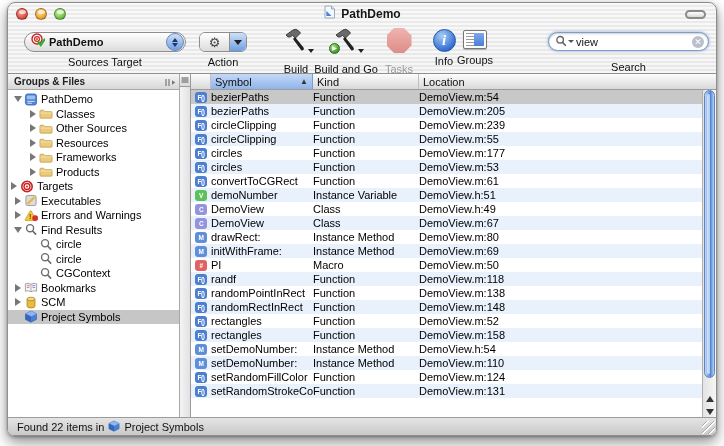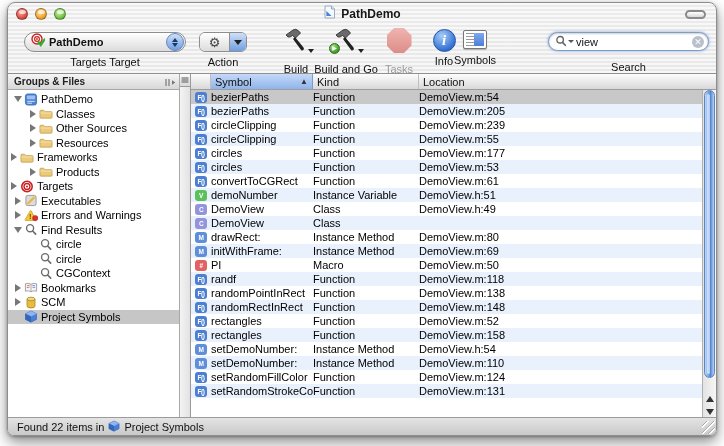--- a/index.html
+++ b/index.html
@@ -128,21 +128,21 @@
               <circle cx="6" cy="6" r="2.4" fill="none" stroke="#cc2020" stroke-width="1.2"></circle>
               <circle cx="6" cy="6" r="0.9" fill="#cc2020"></circle>
               <path d="M7.5 9 L9.8 12 L13.5 6.5" stroke="#2fae2f" stroke-width="2.2" fill="none" stroke-linecap="round"></path>
             </svg></span>
         <span class="popup-text">PathDemo</span>
         <span class="popup-stepper">
             <span class="st-up"></span>
             <span class="st-down"></span>
           </span>
       </div>
-      <span class="tb-label" style="margin-top:4px">Targets Target</span>
+      <span class="tb-label" style="margin-top:4px">Sources Target</span>
     </div>
 
     <div class="tb-group" style="left:191px; top:7px;">
       <div class="action-btn">
         <div class="action-gear">⚙</div>
         <div class="action-arrow">
             <span></span>
           </div>
       </div>
       <span class="tb-label" style="margin-top:4px">Action</span>
@@ -179,21 +179,21 @@
     <div class="tb-group" style="left:417px; top:4px; width:38px;">
       <div class="info-circle">i</div>
       <span class="tb-label" style="margin-top:3px">Info</span>
     </div>
 
     <div class="tb-group" style="left:448px; top:5px; width:38px;">
       <div class="editor-ic">
           <div class="bar"></div>
           <div class="pane"></div>
         </div>
-      <span class="tb-label" style="margin-top:5px">Symbols</span>
+      <span class="tb-label" style="margin-top:5px">Groups</span>
     </div>
 
     <div class="tb-group" style="left:540px; top:7px;">
       <div class="searchfield">
         <span><svg width="12" height="12" viewBox="0 0 14 14">
               <circle cx="6" cy="5.6" r="3.8" fill="none" stroke="#666" stroke-width="1.6"></circle>
               <path d="M8.8 8.6 L12 12" stroke="#666" stroke-width="1.9" stroke-linecap="round"></path>
             </svg></span>
         <span class="mag-caret"></span>
         <input type="text" value="view" style="">
@@ -248,21 +248,21 @@
           <div class="tree-row" style="padding-left: 19px;">
             <span class="disc closed"></span>
             <span class="tree-icon">
               <svg viewBox="0 0 15 12">
                 <path d="M1 3.5 Q1 2.5 2 2.5 L5 2.5 L6.5 4 L13 4 Q14 4 14 5 L14 10 Q14 11 13 11 L2 11 Q1 11 1 10 Z" fill="#ecca7c" stroke="#bf9a4a" stroke-width="0.8"></path>
                 <path d="M1.5 5.5 L13.5 5.5" stroke="#f6e3ae" stroke-width="1"></path>
               </svg>
             </span>
             <span>Resources</span>
           </div>
-          <div class="tree-row" style="">
+          <div class="tree-row" style="padding-left: 19px;">
             <span class="disc closed"></span>
             <span class="tree-icon">
               <svg viewBox="0 0 15 12">
                 <path d="M1 3.5 Q1 2.5 2 2.5 L5 2.5 L6.5 4 L13 4 Q14 4 14 5 L14 10 Q14 11 13 11 L2 11 Q1 11 1 10 Z" fill="#ecca7c" stroke="#bf9a4a" stroke-width="0.8"></path>
                 <path d="M1.5 5.5 L13.5 5.5" stroke="#f6e3ae" stroke-width="1"></path>
               </svg>
             </span>
             <span>Frameworks</span>
           </div>
           <div class="tree-row" style="padding-left: 19px;">
@@ -478,20 +478,21 @@
               <span class="cell-sym">DemoView</span>
               <span class="cell-kind">Class</span>
               <span class="cell-loc">DemoView.h:49</span>
             </div>
             <div class="trow blue">
               <span class="cell-icon">
                 <span class="badge" style="background: rgb(148, 148, 220);">C</span>
               </span>
               <span class="cell-sym">DemoView</span>
               <span class="cell-kind">Class</span>
+              <span class="cell-loc">DemoView.m:67</span>
             </div>
             <div class="trow">
               <span class="cell-icon">
                 <span class="badge" style="background: rgb(95, 143, 217);">M</span>
               </span>
               <span class="cell-sym">drawRect:</span>
               <span class="cell-kind">Instance Method</span>
               <span class="cell-loc">DemoView.m:80</span>
             </div>
             <div class="trow blue">

